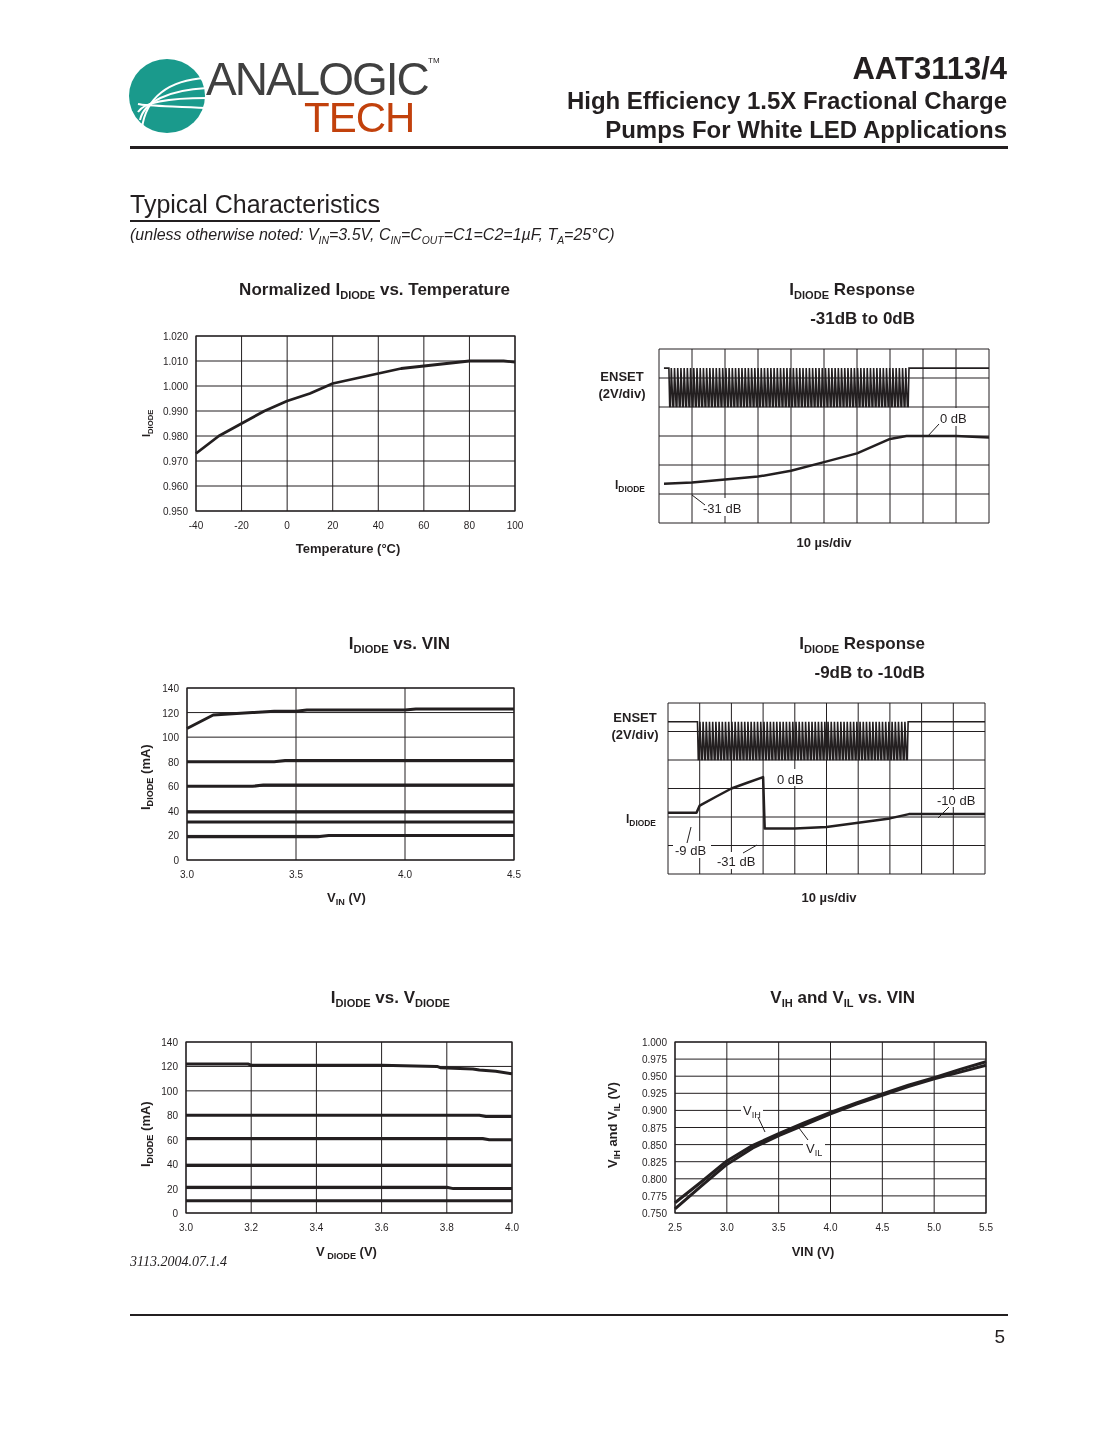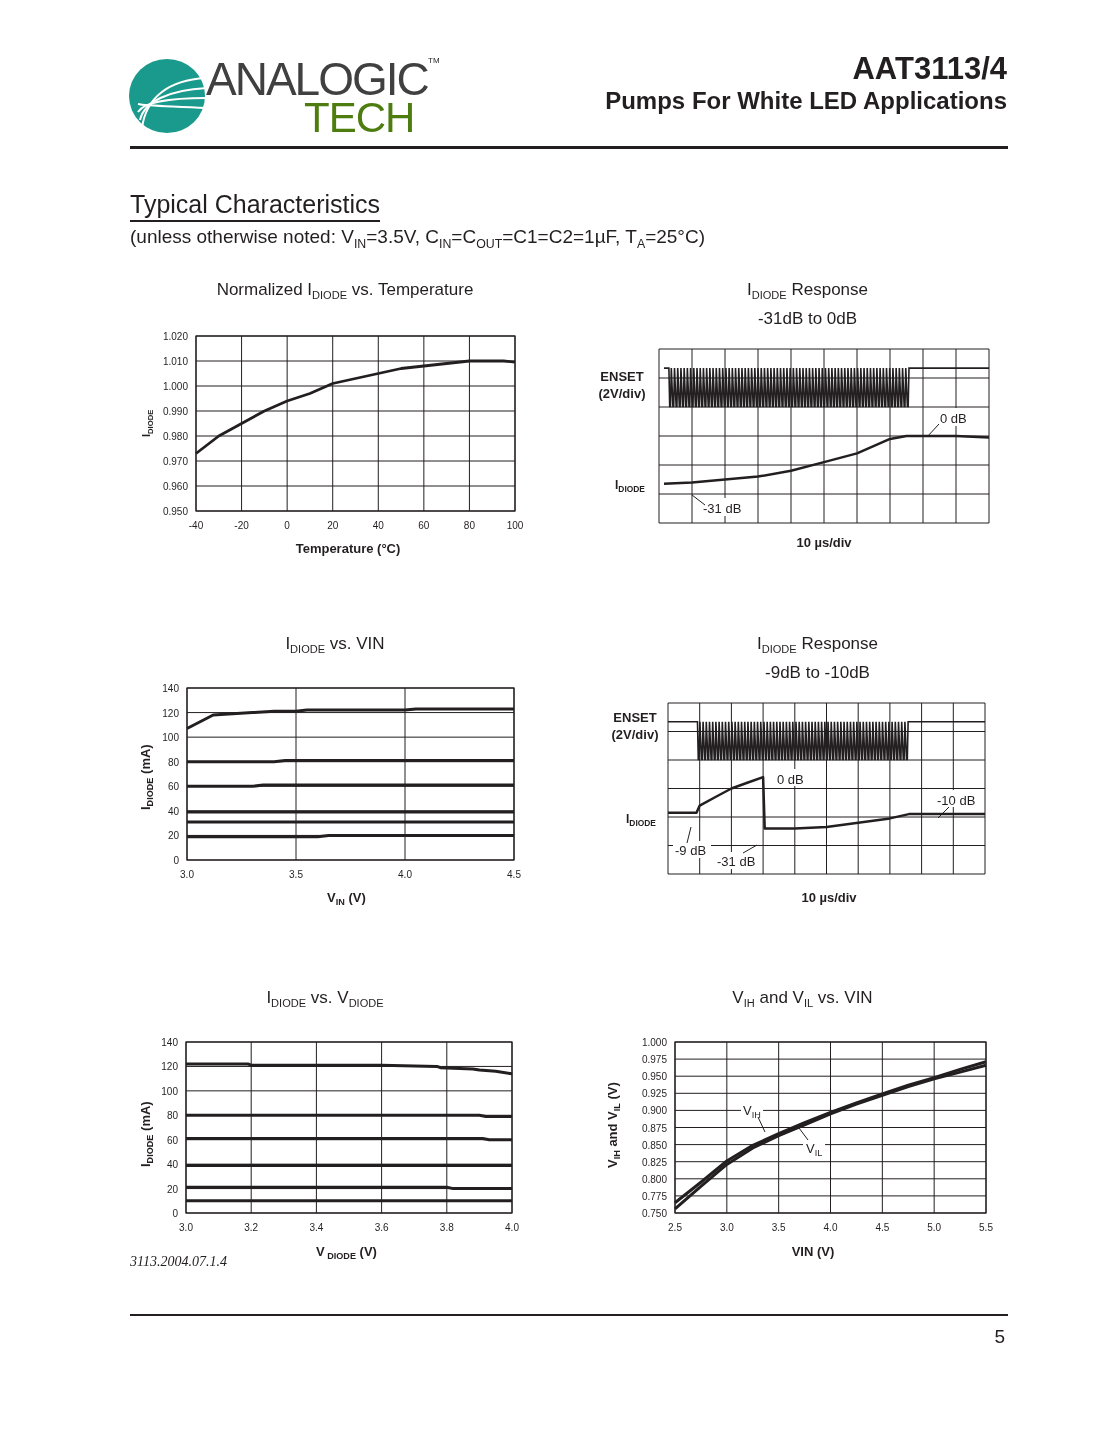--- a/index.html
+++ b/index.html
@@ -1,52 +1,53 @@
 <!DOCTYPE html>
 <html><head>
 <meta charset="utf-8">
 <style>
   html,body{margin:0;padding:0;background:#fff;}
   body{width:1105px;height:1430px;position:relative;font-family:"Liberation Sans",sans-serif;color:#231f20;overflow:hidden;}
   .abs{position:absolute;}
   .logo{left:128px;top:56px;width:310px;height:80px;}
   .logo-text-1{position:absolute;left:78px;top:-4px;font-size:46px;letter-spacing:-2px;color:#404040;font-weight:normal;}
-  .logo-text-2{position:absolute;left:176px;top:38px;font-size:42px;font-weight:normal;letter-spacing:-1px;color:#4d7c0f;}
+  .logo-text-2{position:absolute;left:176px;top:38px;font-size:42px;font-weight:normal;letter-spacing:-1px;color:#c2410c;}
   .tm{position:absolute;left:300px;top:0px;font-size:8px;text-align:center;}
   .hdr-right{right:98px;top:52px;text-align:right;font-weight:bold;}
   .part{font-size:31px;line-height:34px;}
   .sub{font-size:24px;line-height:29px;}
   .rule-top{left:130px;top:146px;width:878px;height:3px;background:#231f20;}
   .section{left:130px;top:190px;font-size:25px;font-weight:normal;border-bottom:2px solid #231f20;padding-bottom:1px;}
-  .cond{left:130px;top:226px;font-size:19px;}
+  .cond{left:130px;top:226px;font-size:16px;font-style:italic;}
   sub{font-size:65%;}
   .rule-bot{left:130px;top:1314px;width:878px;height:2px;background:#231f20;}
   .foot-l{left:130px;top:1254px;font-family:"Liberation Serif",serif;font-style:italic;font-size:14px;}
   .foot-r{right:100px;top:1326px;font-size:19px;}
-  .ct{font-weight:normal;font-size:17px;text-align:center;line-height:24px;position:absolute;}
+  .ct{font-weight:bold;font-size:17px;text-align:right;line-height:24px;position:absolute;}
   svg text{font-family:"Liberation Sans",sans-serif;}
 </style>
 </head>
 <body>
 
 <div class="abs logo">
   <svg width="80" height="80" viewBox="0 0 80 80" style="position:absolute;left:0;top:2px">
     <ellipse cx="39" cy="38" rx="38" ry="37" fill="#1a9a8c"></ellipse>
     <path d="M14 70 C18 40 40 22 78 20" stroke="#fff" stroke-width="2" fill="none"></path>
     <path d="M12 62 C16 44 40 32 79 30" stroke="#fff" stroke-width="2" fill="none"></path>
     <path d="M10 54 C16 44 40 40 79 40" stroke="#fff" stroke-width="2" fill="none"></path>
     <path d="M10 46 C18 48 40 48 78 50" stroke="#fff" stroke-width="2" fill="none"></path>
   </svg>
   <span class="logo-text-1">ANALOGIC</span>
   <span class="logo-text-2">TECH</span>
   <span class="tm">TM</span>
 </div>
 
 <div class="abs hdr-right">
   <div class="part">AAT3113/4</div>
+  <div class="sub">High Efficiency 1.5X Fractional Charge</div>
   <div class="sub">Pumps For White LED Applications</div>
 </div>
 <div class="abs rule-top"></div>
 
 <div class="abs section">Typical Characteristics</div>
 <div class="abs cond"><span>(unless otherwise noted: V</span><sub>IN</sub><span>=3.5V, C</span><sub>IN</sub><span>=C</span><sub>OUT</sub><span>=C1=C2=1µF, T</span><sub>A</sub><span>=25°C)</span></div>
 
 <div class="ct" style="left:180px;top:278px;width:330px"><span>Normalized I</span><sub>DIODE</sub><span> vs. Temperature</span></div>
 <div class="ct" style="left:700px;top:278px;width:215px"><span>I</span><sub>DIODE</sub><span> Response</span><br><span>-31dB to 0dB</span></div>
 <div class="ct" style="left:220px;top:632px;width:230px"><span>I</span><sub>DIODE</sub><span> vs. VIN</span></div>

